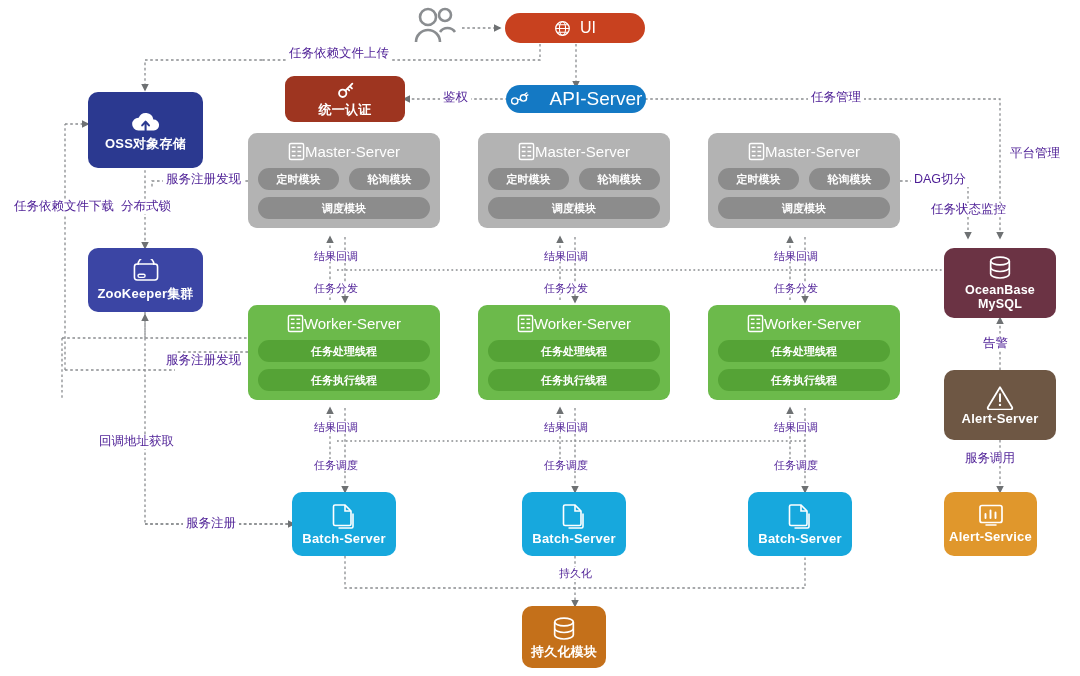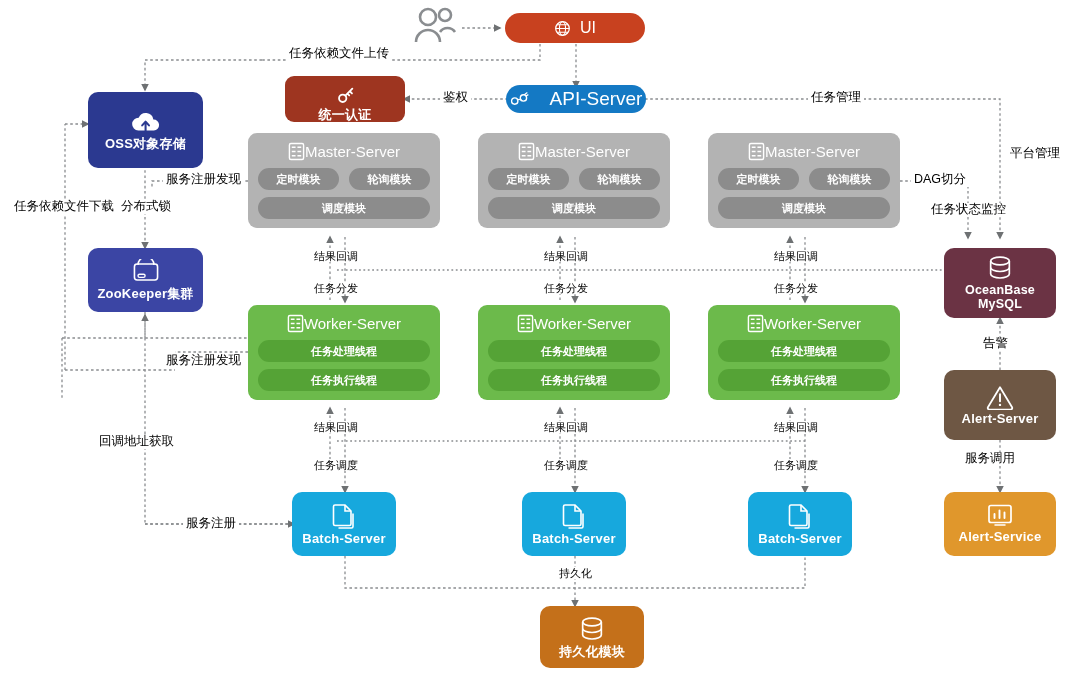--- a/index.html
+++ b/index.html
@@ -86,21 +86,21 @@
   }
   .sub.wide { width: 100%; }
   .master { background: #b3b3b3; }
   .master .sub { background: #8c8c8c; }
   .worker { background: #6cba4b; }
   .worker .sub { background: #55a336; font-family: Liberation Serif, serif; }
 
   .edge-label {
     position: absolute;
     font-size: 11.5px;
-    color: #000000;
+    color: #4c1d95;
     background: #ffffff;
     padding: 0 3px;
     white-space: nowrap;
     line-height: 1.1;
   }
   .edge-label.sm { font-size: 11px; }
   .edge-label.md { font-size: 12.5px; }
 
   .usericon { position: absolute; }
   svg { display: block; }
@@ -192,21 +192,21 @@
     <span>
       <svg width="17" height="17" viewBox="0 0 20 20">
         <circle cx="10" cy="10" r="8" fill="none" stroke="#fff" stroke-width="1.5"></circle>
         <ellipse cx="10" cy="10" rx="3.6" ry="8" fill="none" stroke="#fff" stroke-width="1.3"></ellipse>
         <path d="M2 10 h16 M3.2 5.6 h13.6 M3.2 14.4 h13.6" stroke="#fff" stroke-width="1.2" fill="none"></path>
       </svg>
     </span>
     <span class="nlabel">UI</span>
   </div>
 
-  <div class="node" style="left:285px; top:76px; width:120px; height:46px; background:#9e3520; border-radius:9px;justify-content:flex-end;">
+  <div class="node" style="left:285px; top:76px; width:120px; height:46px; background:#9e3520; border-radius:9px;">
     <span style="margin-bottom:1px;">
       <svg width="22" height="22" viewBox="0 0 24 24">
         <circle cx="9.5" cy="14.5" r="4" fill="none" stroke="#fff" stroke-width="2"></circle>
         <path d="M12.4 11.6 L20 4 M17.2 6.8 L19.6 9.2 M14.6 9.4 L16.6 11.4" stroke="#fff" stroke-width="2" fill="none" stroke-linecap="round"></path>
       </svg>
     </span>
     <span class="nlabel" style="font-size:13px;">统一认证</span>
   </div>
 
   <div class="pill" style="left:506px; top:85px; width:140px; height:28px; background:#1479c4;">
@@ -378,21 +378,21 @@
     <span style="margin-bottom:2px;">
       <svg width="26" height="28" viewBox="0 0 26 28">
         <path d="M4 3 h10 l6 6 v13 a1.5 1.5 0 0 1 -1.5 1.5 h-14.5 a1.5 1.5 0 0 1 -1.5 -1.5 v-17.5 a1.5 1.5 0 0 1 1.5 -1.5 z" fill="none" stroke="#fff" stroke-width="1.6"></path>
         <path d="M14 3 v6 h6" fill="none" stroke="#fff" stroke-width="1.6"></path>
         <path d="M7.5 26 h13 a1.5 1.5 0 0 0 1.5 -1.5 v-13" fill="none" stroke="#fff" stroke-width="1.6"></path>
       </svg>
     </span>
     <span class="nlabel" style="font-size:13px;">Batch-Server</span>
   </div>
 
-  <div class="node" style="left:540px; top:606px; width:104px; height:62px; background:#c4701a;">
+  <div class="node" style="left:522px; top:606px; width:84px; height:62px; background:#c4701a;">
     <span style="margin-bottom:2px;">
       <svg width="28" height="28" viewBox="0 0 30 30">
         <ellipse cx="15" cy="7.5" rx="10" ry="4.2" fill="none" stroke="#fff" stroke-width="1.8"></ellipse>
         <path d="M5 7.5 v14 a10 4.2 0 0 0 20 0 v-14" fill="none" stroke="#fff" stroke-width="1.8"></path>
         <path d="M5 14.5 a10 4.2 0 0 0 20 0" fill="none" stroke="#fff" stroke-width="1.6"></path>
       </svg>
     </span>
     <span class="nlabel" style="font-size:13px;">持久化模块</span>
   </div>
 
@@ -411,21 +411,21 @@
     <span style="margin-bottom:2px;">
       <svg width="28" height="26" viewBox="0 0 30 28">
         <path d="M15 3.5 L28 25 a1.8 1.8 0 0 1 -1.6 2.6 h-22.8 a1.8 1.8 0 0 1 -1.6 -2.6 z" fill="none" stroke="#fff" stroke-width="1.9" stroke-linejoin="round"></path>
         <path d="M15 11 v7.5" stroke="#fff" stroke-width="2.1" stroke-linecap="round"></path>
         <circle cx="15" cy="22.5" r="1.3" fill="#fff"></circle>
       </svg>
     </span>
     <span class="nlabel" style="font-size:13px;">Alert-Server</span>
   </div>
 
-  <div class="node" style="left:944px; top:492px; width:112px; height:64px; background:#e0972c;">
+  <div class="node" style="left:944px; top:492px; width:93px; height:64px; background:#e0972c;">
     <span style="margin-bottom:3px;">
       <svg width="26" height="24" viewBox="0 0 26 24">
         <rect x="2" y="2.5" width="22" height="17" rx="2" fill="none" stroke="#fff" stroke-width="1.7"></rect>
         <path d="M7.5 15 v-4 M12.5 15 v-7.5 M17.5 15 v-5.5" stroke="#fff" stroke-width="1.9" stroke-linecap="round"></path>
         <path d="M8 22 h10" stroke="#fff" stroke-width="1.5" stroke-linecap="round"></path>
       </svg>
     </span>
     <span class="nlabel" style="font-size:13px;">Alert-Service</span>
   </div>
 

